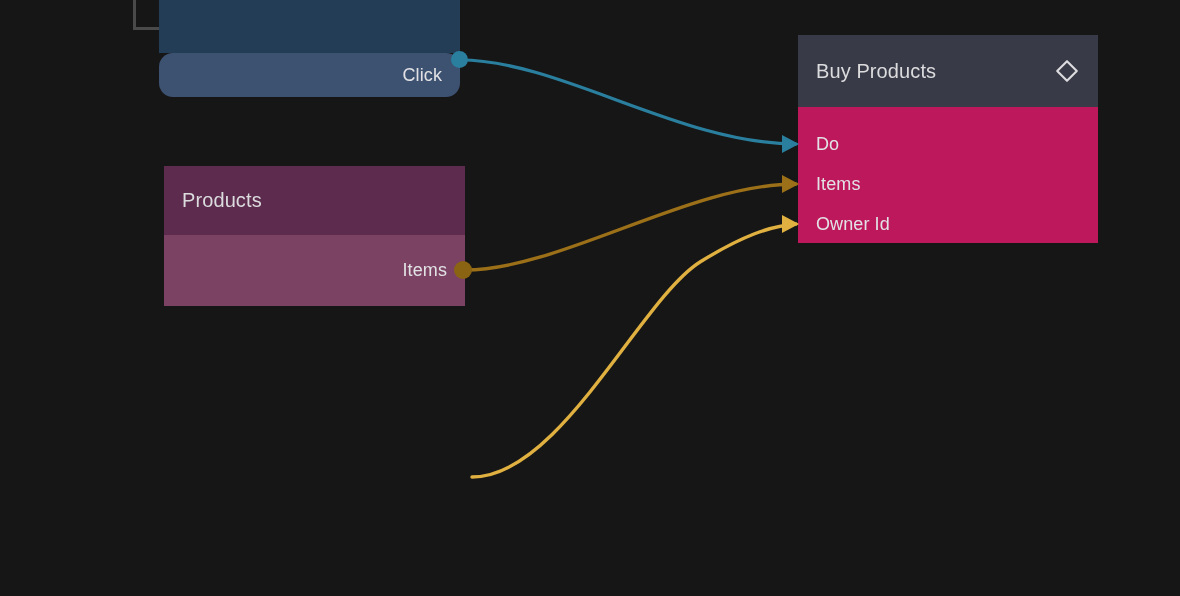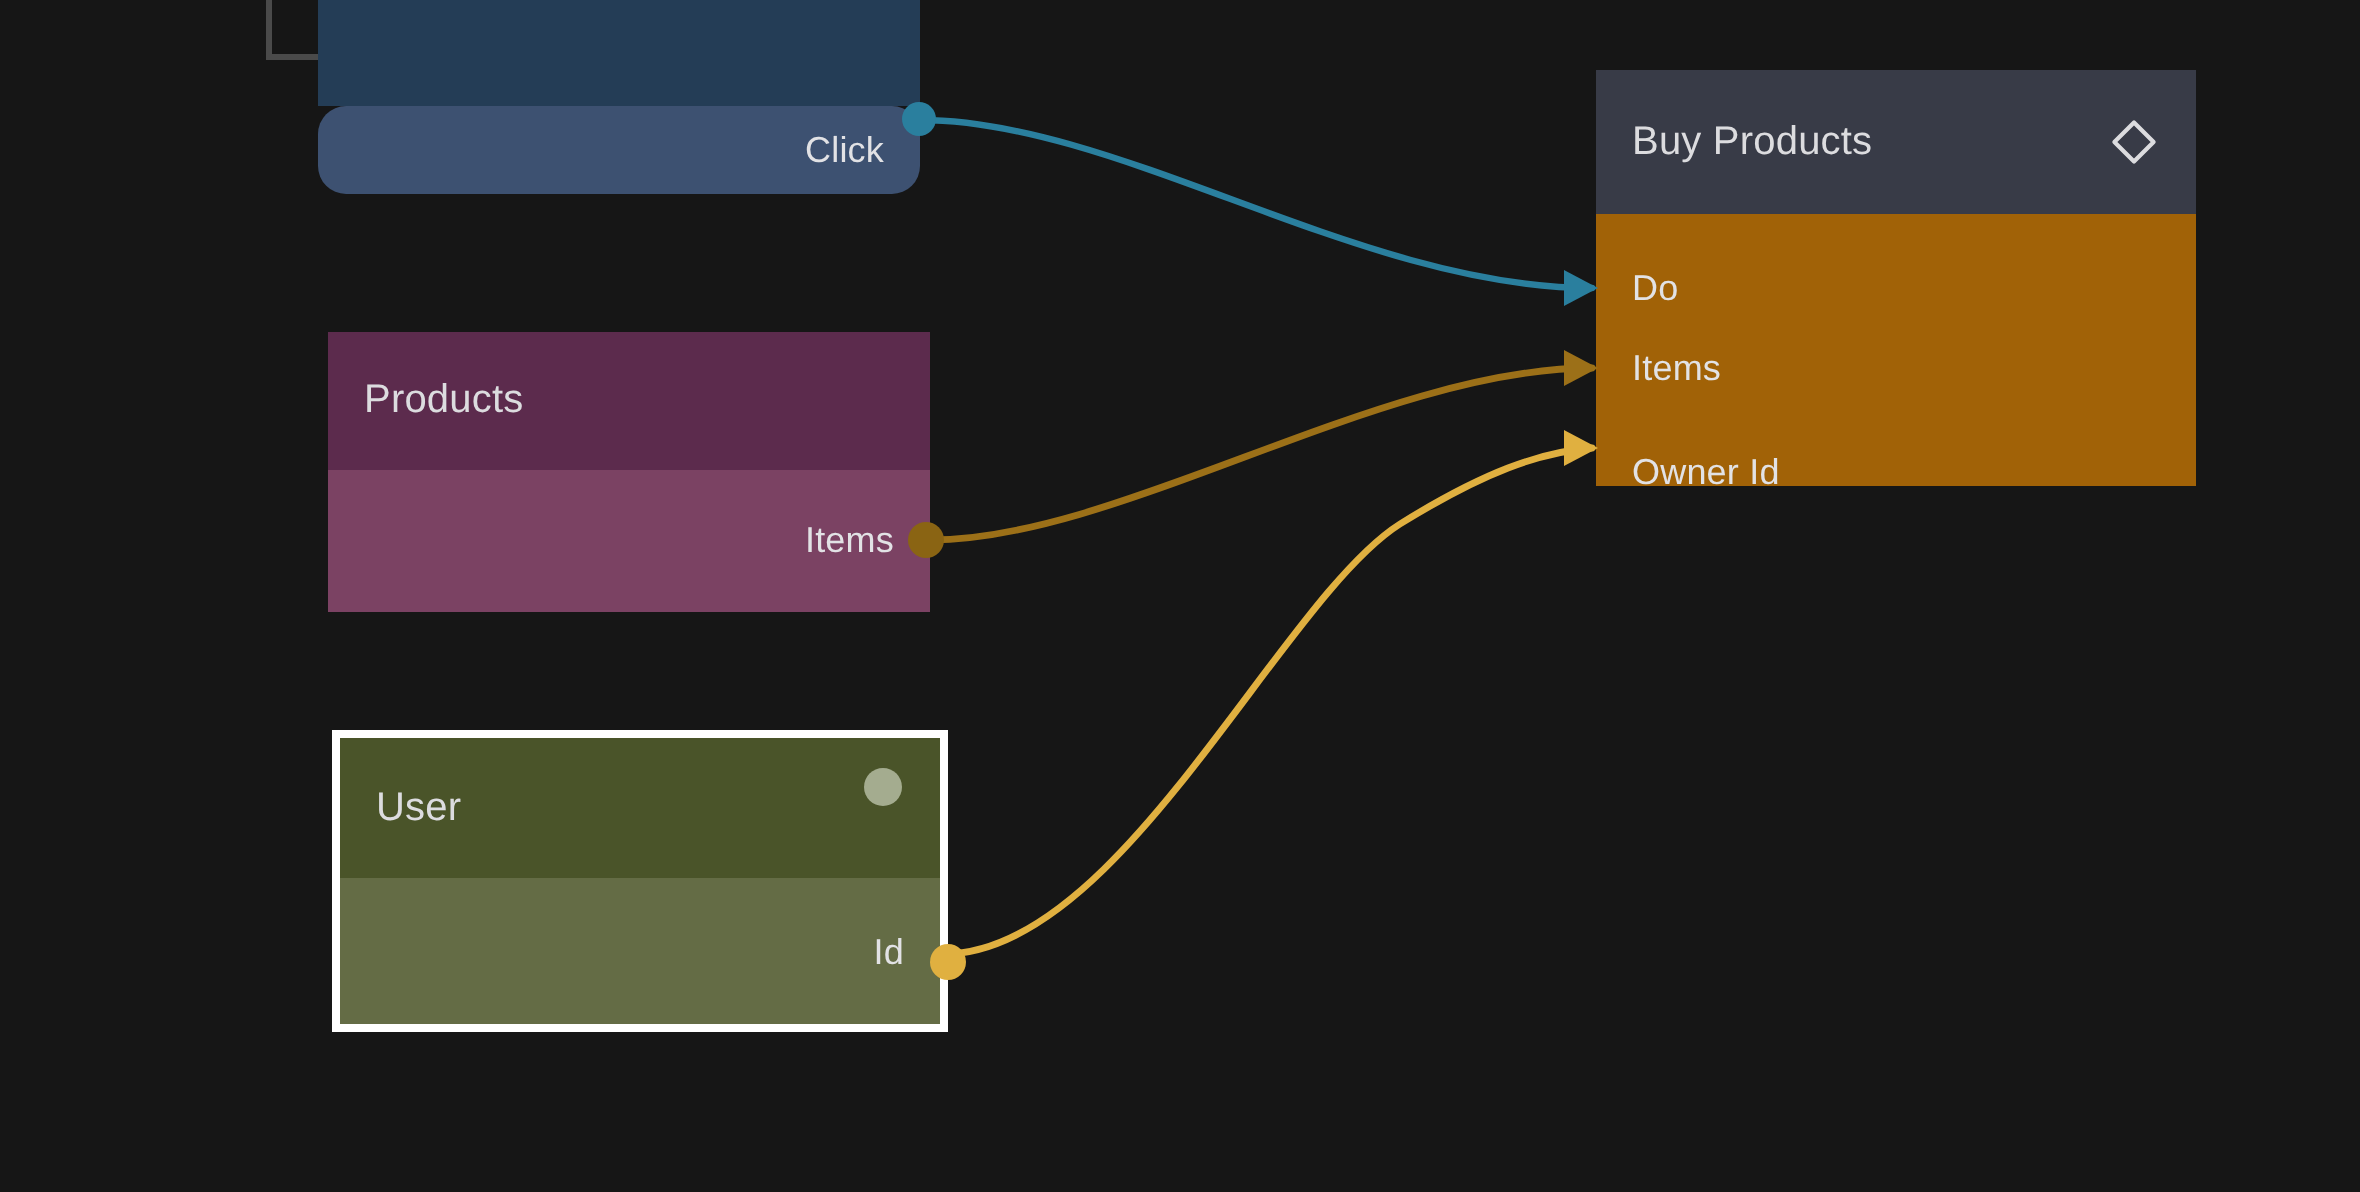--- a/index.html
+++ b/index.html
@@ -110,21 +110,21 @@
 
   #node-user {
     left: 166px; top: 365px; width: 308px; height: 151px;
     border: 4px solid #ffffff;
   }
   #node-user .node-header { height: 70px; background: #4a5429; }
   #node-user .node-body { top: 70px; height: 77px; background: #646c45; }
 
   #node-action { left: 798px; top: 35px; width: 300px; height: 225px; border-radius: 17px; }
   #node-action .node-header { height: 72px; background: #383b47; justify-content: space-between; }
-  #node-action .node-body { top: 72px; height: 136px; background: #a16207; }
+  #node-action .node-body { top: 72px; height: 136px; background: #be185d; }
 
   
   #selection-bracket {
     position: absolute;
     left: 133px; top: -10px;
     width: 25px; height: 37px;
     border-left: 3px solid #4a4a4a;
     border-bottom: 3px solid #4a4a4a;
   }
 
@@ -181,51 +181,37 @@
       </div>
       <div class="node-body">
         <div class="port-row out" style="top:22px;">
           <span class="port-label">Items</span>
         </div>
       </div>
     </div>
     <span class="port-dot" style="left:290px; top:95px; width:18px; height:18px; background:#8a6413;"></span>
   </div>
 
-  <div class="node" id="node-user">
-    <div class="node-inner">
-      <div class="node-header">
-        <span class="node-title">User</span>
-        <span id="user-status-dot"></span>
-      </div>
-      <div class="node-body">
-        <div class="port-row out" style="top:24px;">
-          <span class="port-label">Id</span>
-        </div>
-      </div>
-    </div>
-    <span class="port-dot" style="left:295px; top:103px; width:18px; height:18px; background:#e0b040;"></span>
-  </div>
 
   <div class="node" id="node-action">
     <div class="node-inner">
       <div class="node-header">
         <span class="node-title">Buy Products</span>
         <svg class="diamond-icon" viewBox="0 0 26 26">
           <path d="M13 3.2 L22.8 13 L13 22.8 L3.2 13 Z" fill="none" stroke="#dcdcdf" stroke-width="2.1" stroke-linejoin="round"></path>
         </svg>
       </div>
       <div class="node-body">
         <div class="port-row in" style="top:24px;">
           <span class="port-label">Do</span>
         </div>
         <div class="port-row in" style="top:64px;">
           <span class="port-label">Items</span>
         </div>
-        <div class="port-row in" style="top:116px;">
+        <div class="port-row in" style="top:104px;">
           <span class="port-label">Owner Id</span>
         </div>
       </div>
     </div>
 
     <span class="port-arrow" style="left:-16px; top:100px; border-left:17px solid #2a7f9e;"></span>
     <span class="port-arrow" style="left:-16px; top:140px; border-left:17px solid #9c7018;"></span>
     <span class="port-arrow" style="left:-16px; top:180px; border-left:17px solid #e0b040;"></span>
   </div>
 

